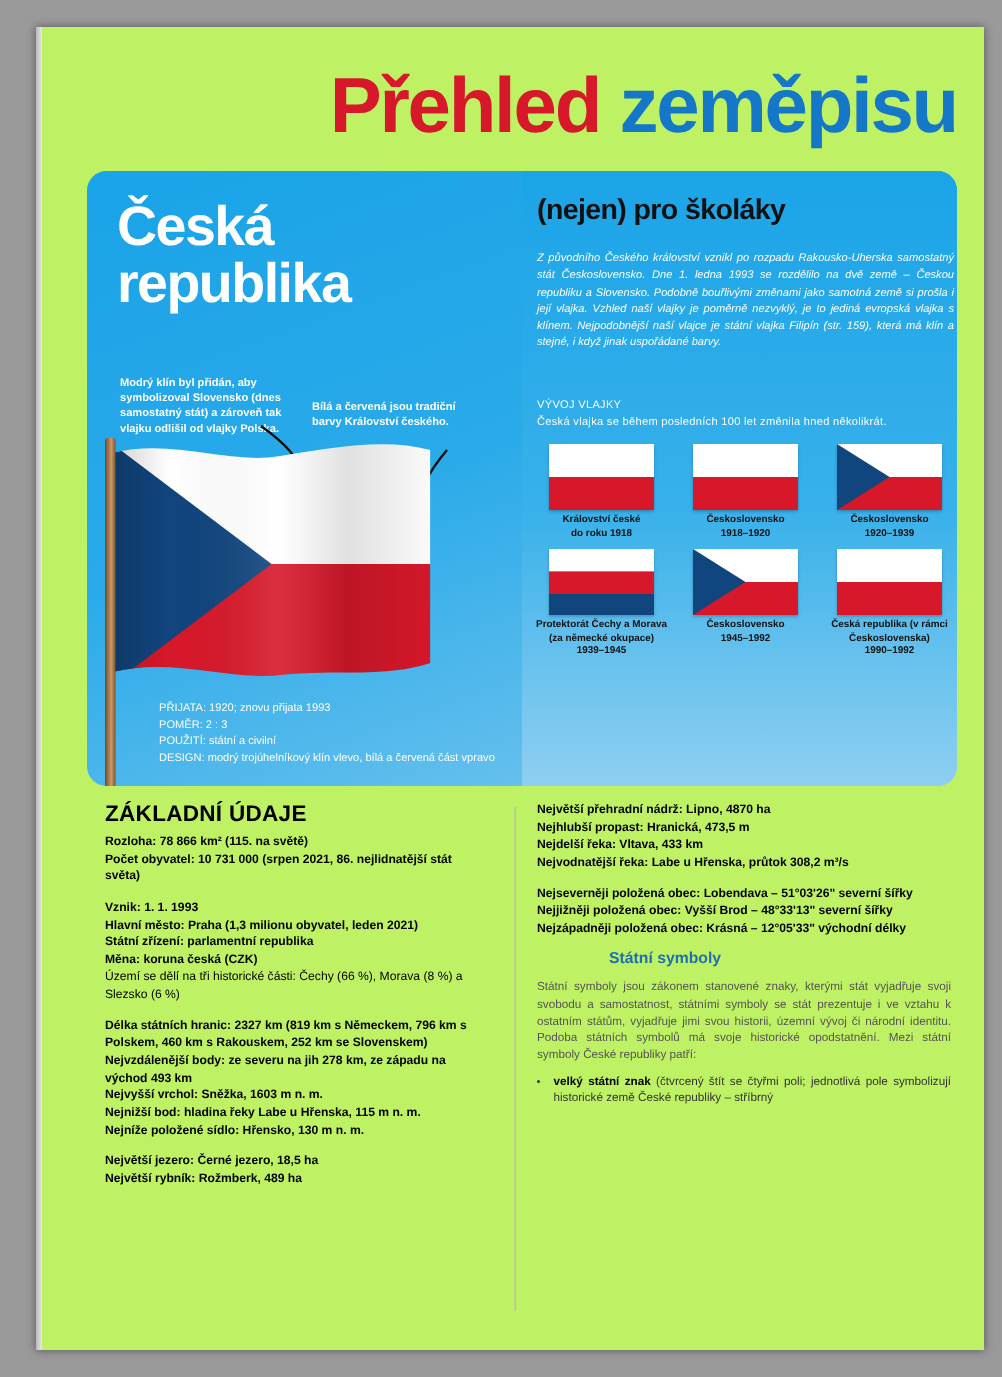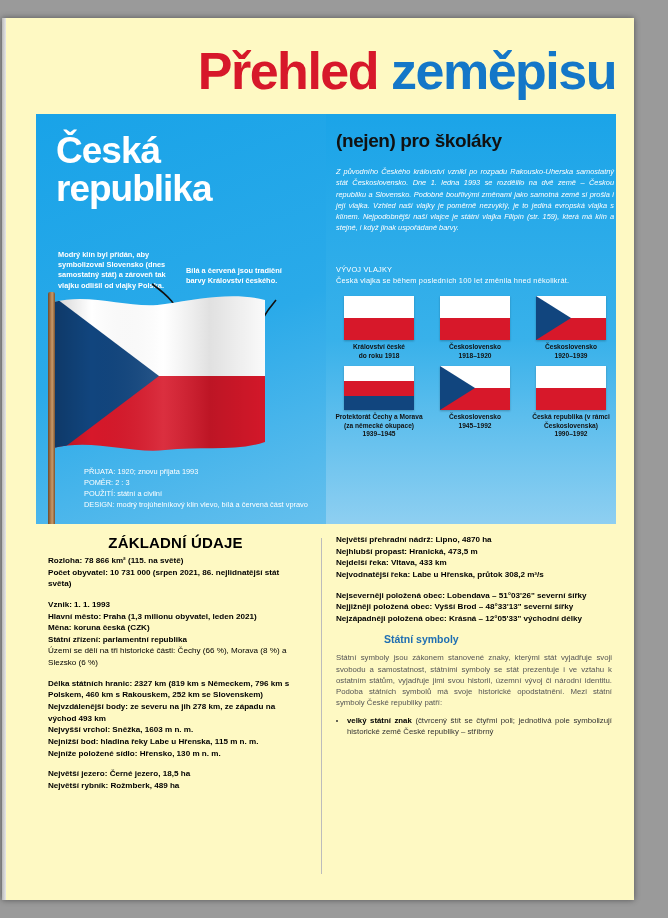--- a/index.html
+++ b/index.html
@@ -3,23 +3,23 @@
 <meta charset="utf-8">
 <style>
   html,body{margin:0;padding:0;}
   body{
     width:668px;height:918px;
     background:#9a9a9a;
     font-family:"Liberation Sans", sans-serif;
     overflow:hidden;
   }
   .page{
-    position:absolute;left:2px;top:18px;
+    position:absolute;left:24px;top:18px;
     width:632px;height:882px;
-    background:#fef9c3;
+    background:#bef264;
     box-shadow:0 0 6px rgba(0,0,0,.45);
     overflow:hidden;
   }
   .page::before{
     content:"";position:absolute;left:0;top:0;width:4px;height:100%;
     background:linear-gradient(to right,#b9b9b9,#e8e8e8);
   }
 
   
   .masthead{
@@ -32,20 +32,21 @@
   }
   .mh-red{color:#d7182a;}
   .mh-blue{color:#1477c8;margin-left:13px;}
 
   
   .hero{
     position:absolute;left:34px;top:96px;right:18px;height:410px;
     background:#2aa7e8;
     background:linear-gradient(160deg,#19a3e8 0%,#2aaae9 45%,#7fc9ef 100%);
     overflow:hidden;
+    border-radius:13px;
   }
   .hero-left{position:absolute;left:0;top:0;width:290px;height:100%;}
   .hero-right{position:absolute;left:290px;top:0;right:0;height:100%;
     background:linear-gradient(180deg,#1ba4e8 0%,#38b1ea 55%,#8ecff1 100%);}
 
   .hero-title{
     position:absolute;left:20px;top:18px;width:250px;
     color:#fff;font-size:37px;font-weight:bold;line-height:1.02;
     letter-spacing:-1px;
   }
@@ -103,21 +104,21 @@
 
   
   .cols{position:absolute;left:34px;top:516px;right:18px;bottom:10px;}
   .col-l{position:absolute;left:12px;top:0;width:255px;}
   .col-r{position:absolute;left:300px;top:0;width:276px;}
   .divider{
     position:absolute;left:285px;top:4px;width:1px;height:336px;background:#bcbcbc;
   }
 
   h3.sec{
-    margin:0 0 4px 0;color:#000;font-size:15px;font-weight:bold;letter-spacing:.2px;text-align:center;
+    margin:0 0 4px 0;color:#000;font-size:15px;font-weight:bold;letter-spacing:.2px;
   }
   h3.sec-blue{
     margin:0 0 7px 0;color:#1f6fb2;font-size:10.5px;font-weight:bold;padding-left:48px;
   }
   .blk{margin:0 0 9px 0;}
   .line{font-size:8.1px;line-height:1.44;color:#000;}
   .line.b{font-weight:bold;}
   .line.n{font-weight:normal;}
   ul.syms{margin:6px 0 0 0;padding-left:11px;}
   ul.syms li{font-size:7.8px;line-height:1.45;color:#333;text-align:justify;}
@@ -266,22 +267,22 @@
       <h3 class="sec">ZÁKLADNÍ ÚDAJE</h3>
 
       <div class="blk">
         <div class="line b">Rozloha: 78 866 km² (115. na světě)</div>
         <div class="line b">Počet obyvatel: 10 731 000 (srpen 2021, 86. nejlidnatější stát světa)</div>
       </div>
 
       <div class="blk">
         <div class="line b">Vznik: 1. 1. 1993</div>
         <div class="line b">Hlavní město: Praha (1,3 milionu obyvatel, leden 2021)</div>
+        <div class="line b">Státní zřízení: parlamentní republika</div>
         <div class="line b">Měna: koruna česká (CZK)</div>
-        <div class="line b">Státní zřízení: parlamentní republika</div>
         <div class="line n">Území se dělí na tři historické části: Čechy (66 %), Morava (8 %) a Slezsko (6 %)</div>
       </div>
 
       <div class="blk">
         <div class="line b">Délka státních hranic: 2327 km (819 km s Německem, 796 km s Polskem, 460 km s Rakouskem, 252 km se Slovenskem)</div>
         <div class="line b">Nejvzdálenější body: ze severu na jih 278 km, ze západu na východ 493 km</div>
         <div class="line b">Nejvyšší vrchol: Sněžka, 1603 m n. m.</div>
         <div class="line b">Nejnižší bod: hladina řeky Labe u Hřenska, 115 m n. m.</div>
         <div class="line b">Nejníže položené sídlo: Hřensko, 130 m n. m.</div>
       </div>

